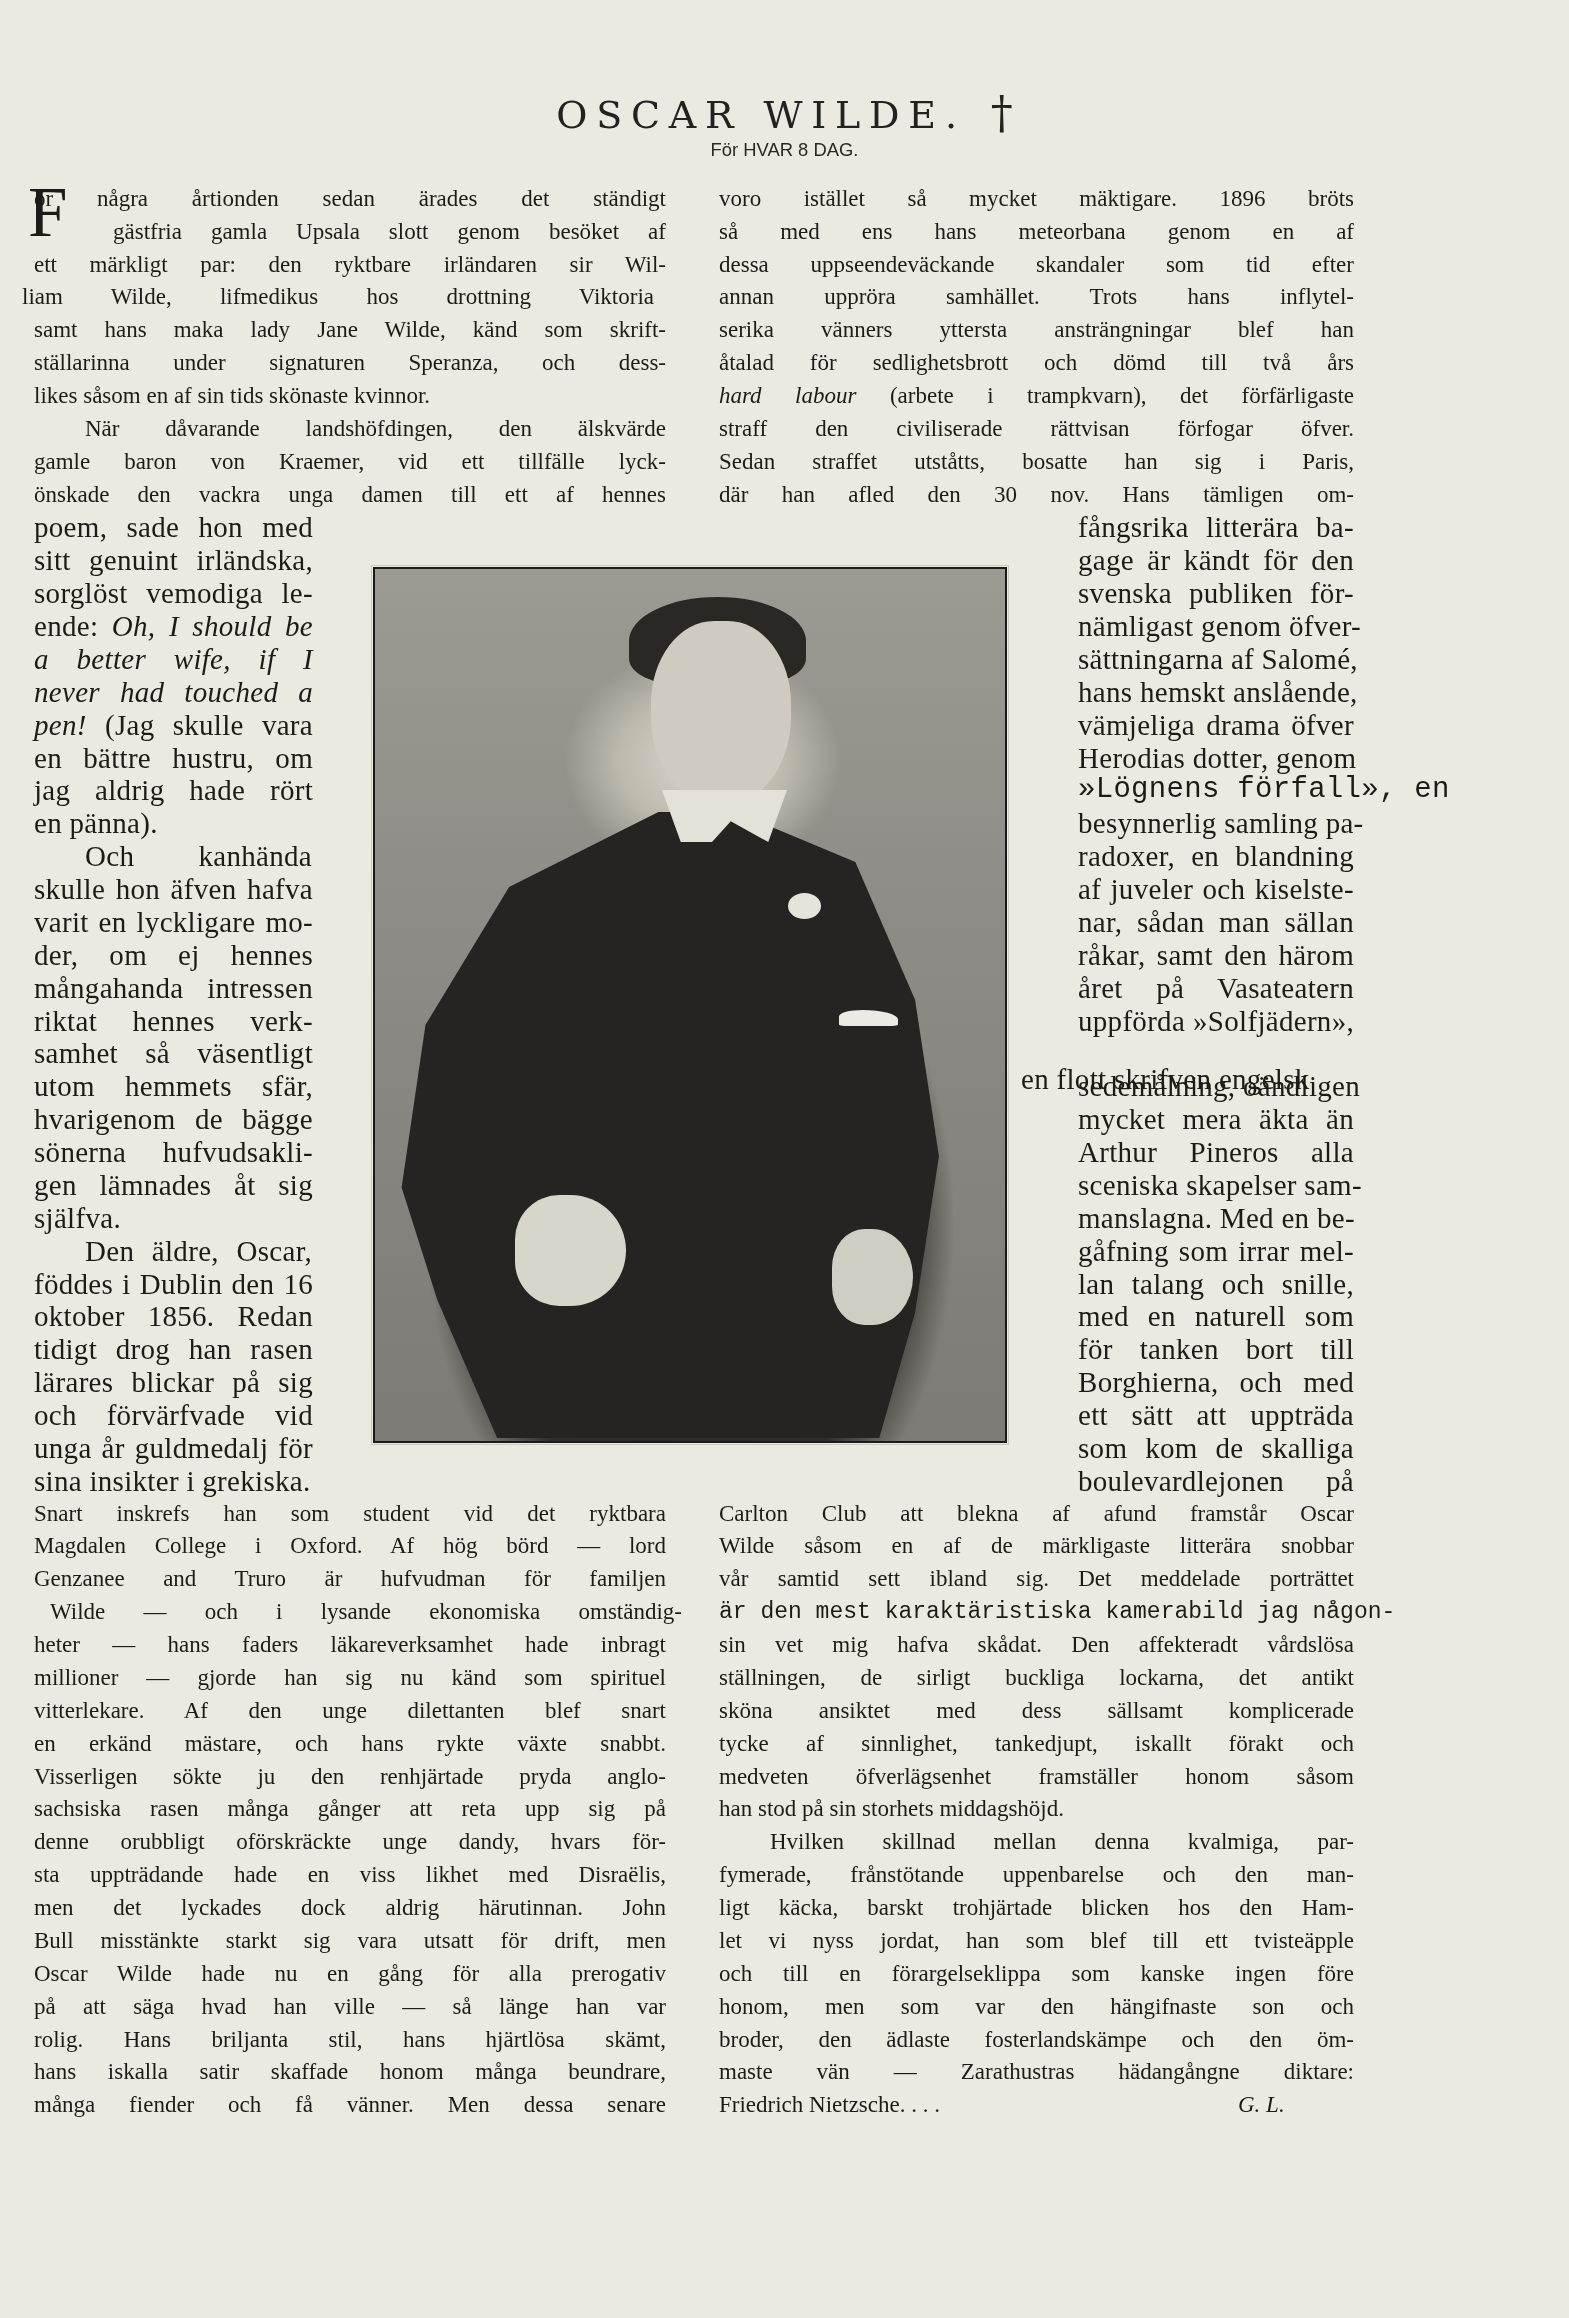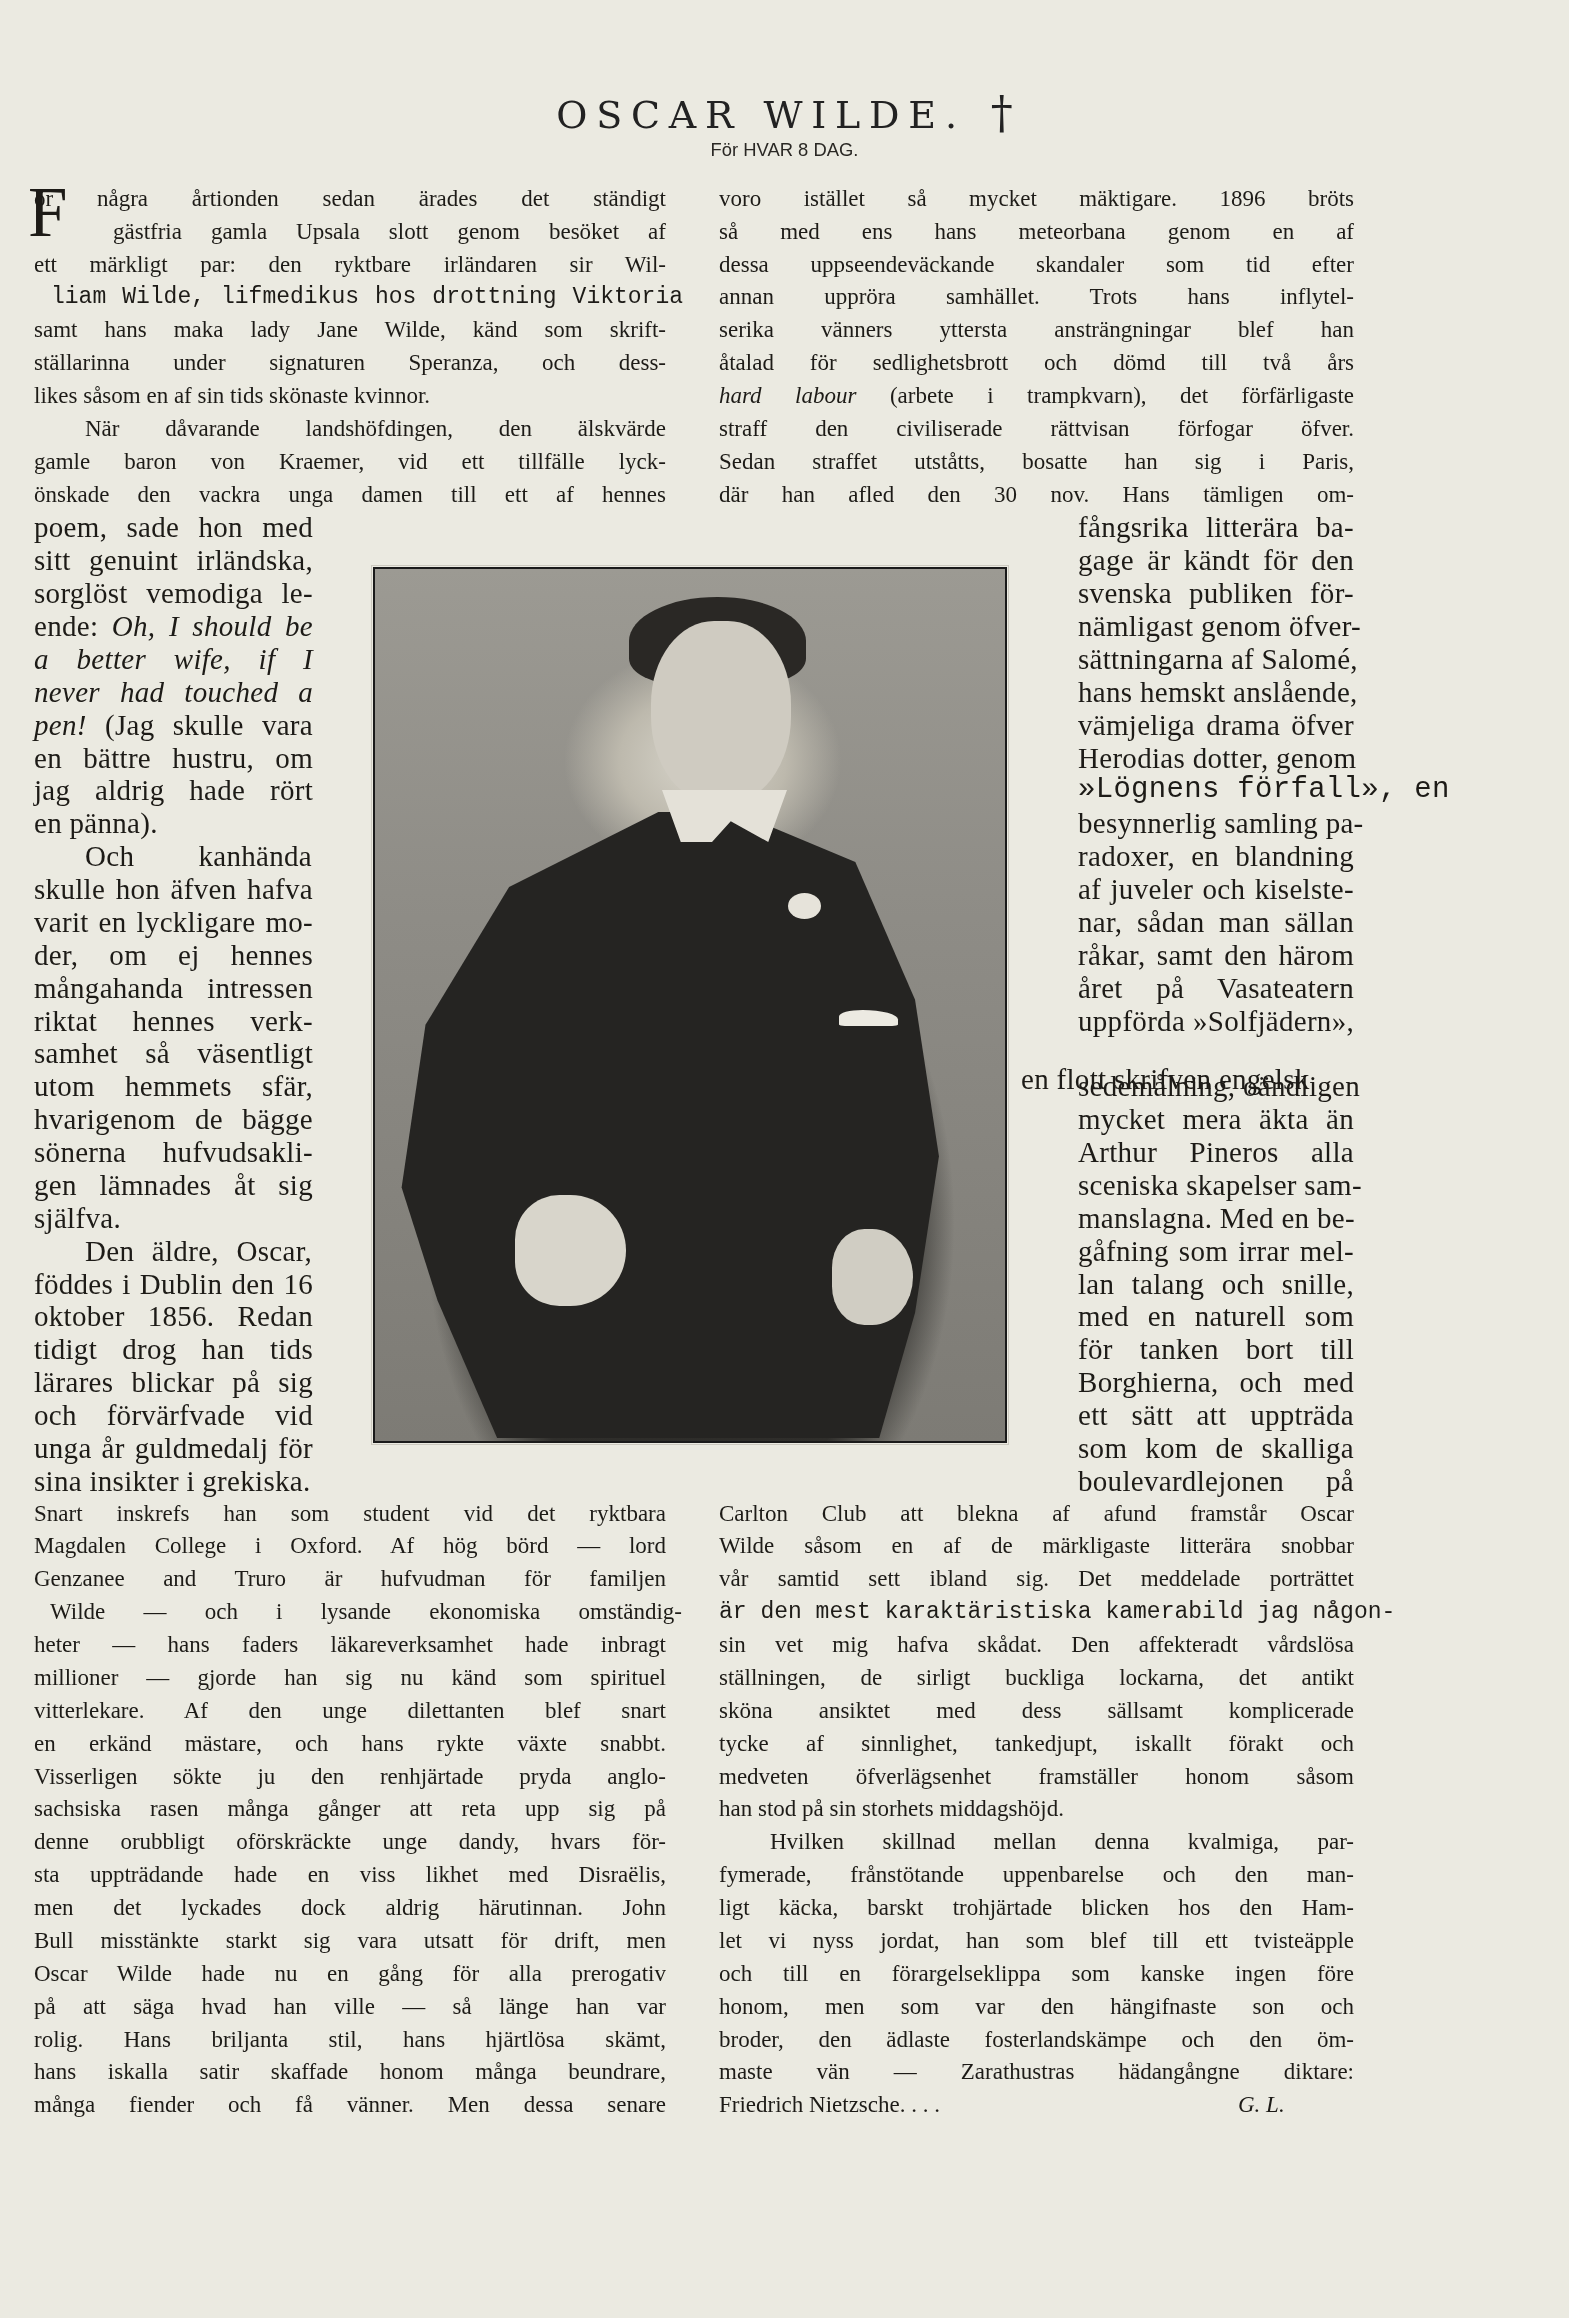--- a/index.html
+++ b/index.html
@@ -96,21 +96,21 @@
 <div class="page">
   <div class="title"><span>OSCAR WILDE.</span><span class="cross">†</span></div>
   <div class="subtitle">För HVAR 8 DAG.</div>
 
   <div class="dropcap">F</div>
 
   <div id="left-col">
       <div class="line" style="left: 34px; width: 632px; top: 183px;">ör några årtionden sedan ärades det ständigt</div>
       <div class="line" style="left: 113px; width: 553px; top: 216px;">gästfria gamla Upsala slott genom besöket af</div>
       <div class="line" style="left: 34px; width: 632px; top: 249px;">ett märkligt par: den ryktbare irländaren sir Wil-</div>
-      <div class="line" style="left: 51px; width: 632px; top: 281px; font-family: Liberation Mono, monospace;">liam Wilde, lifmedikus hos drottning Viktoria</div>
+      <div class="line" style="left: 22px; width: 632px; top: 281px;">liam Wilde, lifmedikus hos drottning Viktoria</div>
       <div class="line" style="left: 34px; width: 632px; top: 314px;">samt hans maka lady Jane Wilde, känd som skrift-</div>
       <div class="line" style="left: 34px; width: 632px; top: 347px;">ställarinna under signaturen Speranza, och dess-</div>
       <div class="line last" style="left: 34px; width: 632px; top: 380px;">likes såsom en af sin tids skönaste kvinnor.</div>
       <div class="line" style="left: 85px; width: 581px; top: 413px;">När dåvarande landshöfdingen, den älskvärde</div>
       <div class="line" style="left: 34px; width: 632px; top: 446px;">gamle baron von Kraemer, vid ett tillfälle lyck-</div>
       <div class="line" style="left: 34px; width: 632px; top: 479px;">önskade den vackra unga damen till ett af hennes</div>
       <div class="line narrow" style="left: 34px; width: 279px; top: 511px;">poem, sade hon med</div>
       <div class="line narrow" style="left: 34px; width: 279px; top: 544px;">sitt genuint irländska,</div>
       <div class="line narrow" style="left: 34px; width: 279px; top: 577px;">sorglöst vemodiga le-</div>
       <div class="line narrow" style="left: 34px; width: 279px; top: 610px;">ende: <span class="it">Oh, I should be</span></div>
@@ -128,21 +128,21 @@
       <div class="line narrow" style="left: 34px; width: 279px; top: 1005px;">riktat hennes verk-</div>
       <div class="line narrow" style="left: 34px; width: 279px; top: 1037px;">samhet så väsentligt</div>
       <div class="line narrow" style="left: 34px; width: 279px; top: 1070px;">utom hemmets sfär,</div>
       <div class="line narrow" style="left: 34px; width: 279px; top: 1103px;">hvarigenom de bägge</div>
       <div class="line narrow" style="left: 34px; width: 279px; top: 1136px;">sönerna hufvudsakli-</div>
       <div class="line narrow" style="left: 34px; width: 279px; top: 1169px;">gen lämnades åt sig</div>
       <div class="line narrow last" style="left: 34px; width: 279px; top: 1202px;">själfva.</div>
       <div class="line narrow" style="left: 85px; width: 227px; top: 1235px;">Den äldre, Oscar,</div>
       <div class="line narrow" style="left: 34px; width: 279px; top: 1268px;">föddes i Dublin den 16</div>
       <div class="line narrow" style="left: 34px; width: 279px; top: 1300px;">oktober 1856. Redan</div>
-      <div class="line narrow" style="left: 34px; width: 279px; top: 1333px;">tidigt drog han tids</div>
+      <div class="line narrow" style="left: 34px; width: 279px; top: 1333px;">tidigt drog han rasen</div>
       <div class="line narrow" style="left: 34px; width: 279px; top: 1366px;">lärares blickar på sig</div>
       <div class="line narrow" style="left: 34px; width: 279px; top: 1399px;">och förvärfvade vid</div>
       <div class="line narrow" style="left: 34px; width: 279px; top: 1432px;">unga år guldmedalj för</div>
       <div class="line narrow last" style="left: 34px; width: 279px; top: 1465px;">sina insikter i grekiska.</div>
       <div class="line" style="left: 34px; width: 632px; top: 1498px;">Snart inskrefs han som student vid det ryktbara</div>
       <div class="line" style="left: 34px; width: 632px; top: 1530px;">Magdalen College i Oxford. Af hög börd — lord</div>
       <div class="line" style="left: 34px; width: 632px; top: 1563px;">Genzanee and Truro är hufvudman för familjen</div>
       <div class="line" style="left: 50px; width: 632px; top: 1596px;">Wilde — och i lysande ekonomiska omständig-</div>
       <div class="line" style="left: 34px; width: 632px; top: 1629px;">heter — hans faders läkareverksamhet hade inbragt</div>
       <div class="line" style="left: 34px; width: 632px; top: 1662px;">millioner — gjorde han sig nu känd som spirituel</div>

